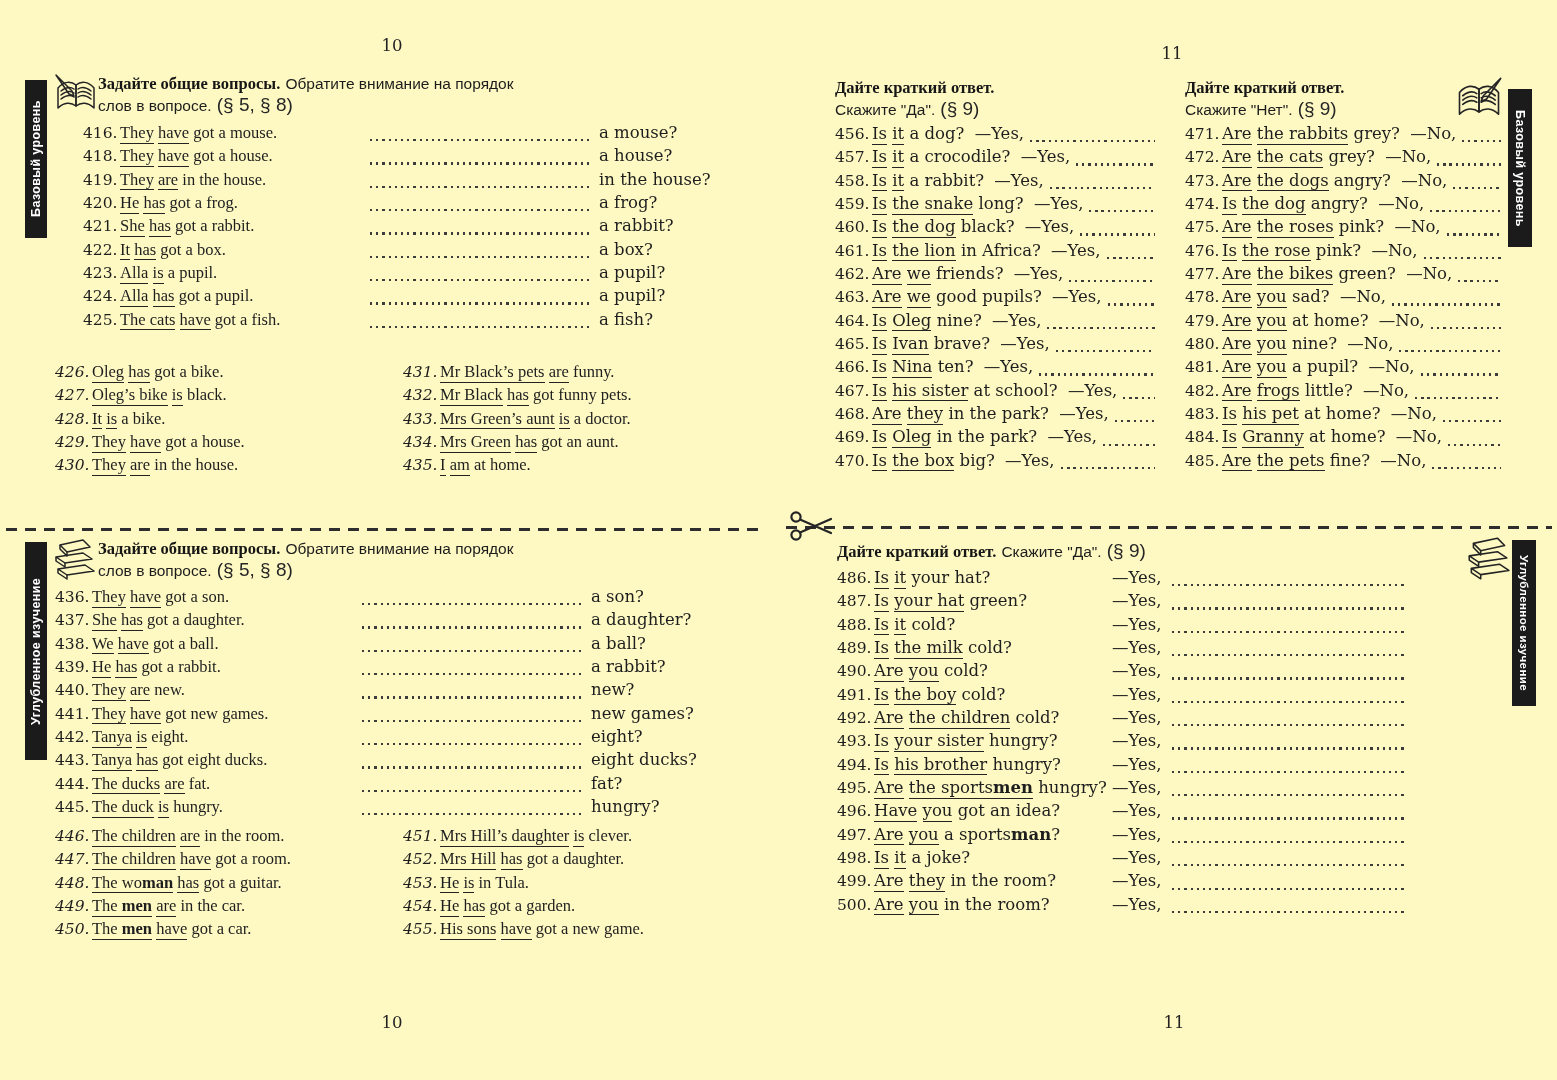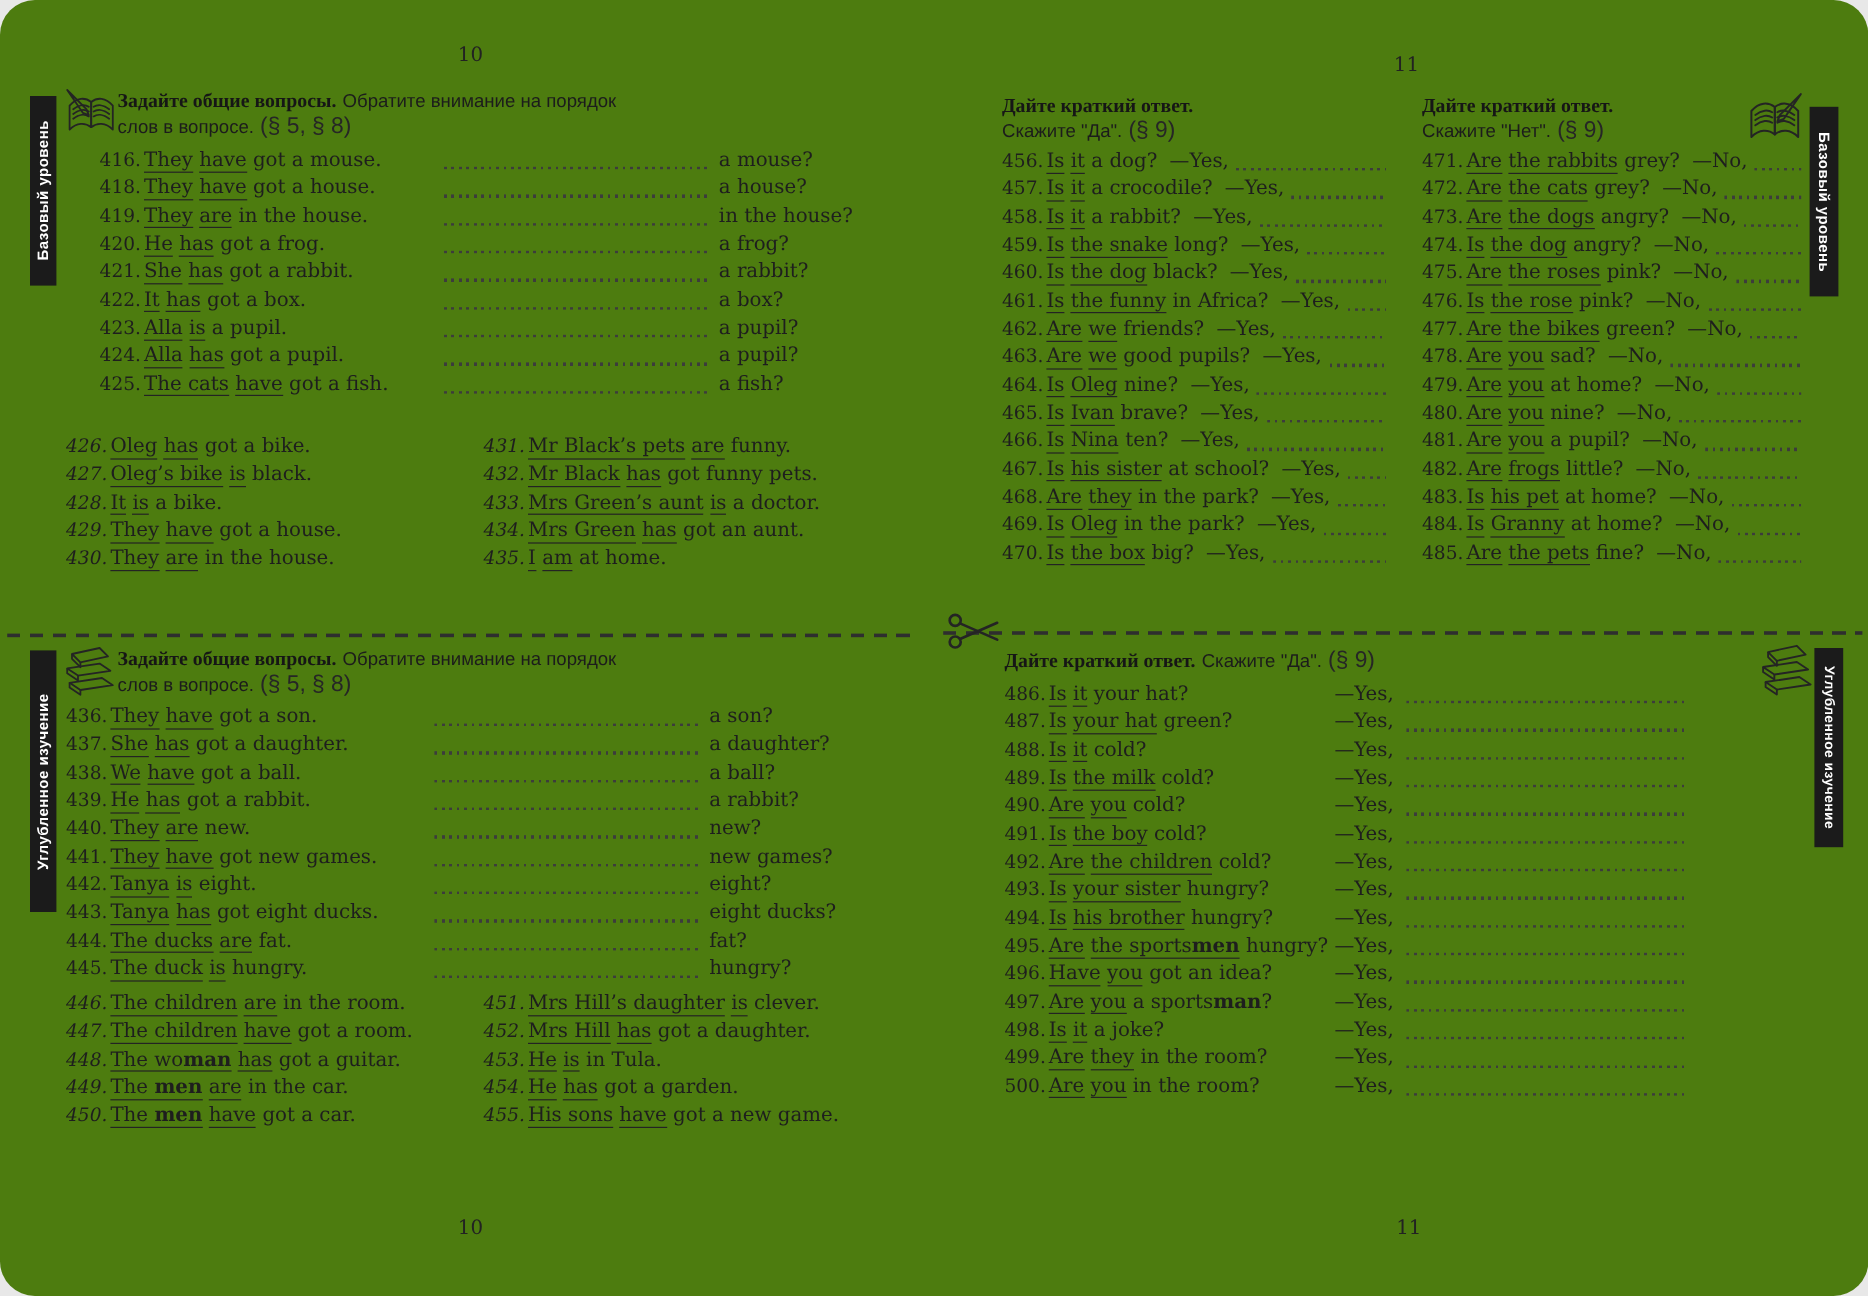--- a/index.html
+++ b/index.html
@@ -1,17 +1,17 @@
 <!DOCTYPE html>
 <html><head>
 <meta charset="utf-8">
 <style>
   html,body{margin:0;padding:0;}
   body{width:1557px;height:1080px;background:#e8e8e8;font-family:"DejaVu Serif",serif;}
-  .scan{position:relative;width:1557px;height:1080px;background:#4d7c0f;overflow:hidden;color:#1e1e1e;border-radius:29px;}
+  .scan{position:relative;width:1557px;height:1080px;background:#fef9c3;overflow:hidden;color:#1e1e1e;}
 
   
   .pagenum{position:absolute;width:44px;text-align:center;font-size:16.5px;color:#222;}
 
   
   .tab{position:absolute;background:#1b1b1b;color:#fff;font-family:"Liberation Sans",sans-serif;
        font-weight:700;font-size:12.5px;letter-spacing:.4px;display:flex;align-items:center;justify-content:center;}
   .tab-l{writing-mode:vertical-rl;transform:rotate(180deg);}
   .tab-r{writing-mode:vertical-rl;}
   .tab-sm{font-size:11.5px;}
@@ -25,21 +25,21 @@
   .hb{font-family:Liberation Serif, serif;font-weight:700;font-size:16.5px;color:#161616;}
   .hn{font-family:"Liberation Sans",sans-serif;font-size:15.5px;color:#1c1c1c;}
   .href{font-family:"Liberation Sans",sans-serif;font-size:19px;color:#262626;}
 
   
   .list{position:absolute;}
   .row{display:flex;align-items:baseline;white-space:nowrap;height:23.35px;
        font-size:16.5px;line-height:20px;color:#1e1e1e;}
   .num{flex:0 0 37px;font-size:15.5px;}
   .it .num{font-style:italic;}
-  .sent{flex:0 0 244px;}
+  .sent{flex:0 0 244px;font-family:Liberation Serif, serif;}
   .LB .sent{flex:0 0 264px;}
   .plain .sent{flex:1 1 auto;}
   .tail{margin-left:5px;}
   .dots{height:2.3px;align-self:flex-end;margin:0 2px 5px 6px;
         background:repeating-linear-gradient(to right,#3c3c3c 0 2.3px,transparent 2.3px 6.2px);}
   .dotsF{flex:0 0 222px;}
   .qa .dots,.qa2 .dots{flex:1 1 auto;}
   .q{white-space:nowrap;}
   .q .ans{margin-left:5px;}
   .qa2 .q2{flex:0 0 238px;}
@@ -365,21 +365,21 @@
           <span class="q"><span class="u">Is</span> <span class="u">the snake</span> long? <span class="ans">—Yes,</span></span>
           <span class="dots"></span>
         </div>
         <div class="row qa">
           <span class="num">460.</span>
           <span class="q"><span class="u">Is</span> <span class="u">the dog</span> black? <span class="ans">—Yes,</span></span>
           <span class="dots"></span>
         </div>
         <div class="row qa">
           <span class="num">461.</span>
-          <span class="q"><span class="u">Is</span> <span class="u">the funny</span> in Africa? <span class="ans">—Yes,</span></span>
+          <span class="q"><span class="u">Is</span> <span class="u">the lion</span> in Africa? <span class="ans">—Yes,</span></span>
           <span class="dots"></span>
         </div>
         <div class="row qa">
           <span class="num">462.</span>
           <span class="q"><span class="u">Are</span> <span class="u">we</span> friends? <span class="ans">—Yes,</span></span>
           <span class="dots"></span>
         </div>
         <div class="row qa">
           <span class="num">463.</span>
           <span class="q"><span class="u">Are</span> <span class="u">we</span> good pupils? <span class="ans">—Yes,</span></span>

